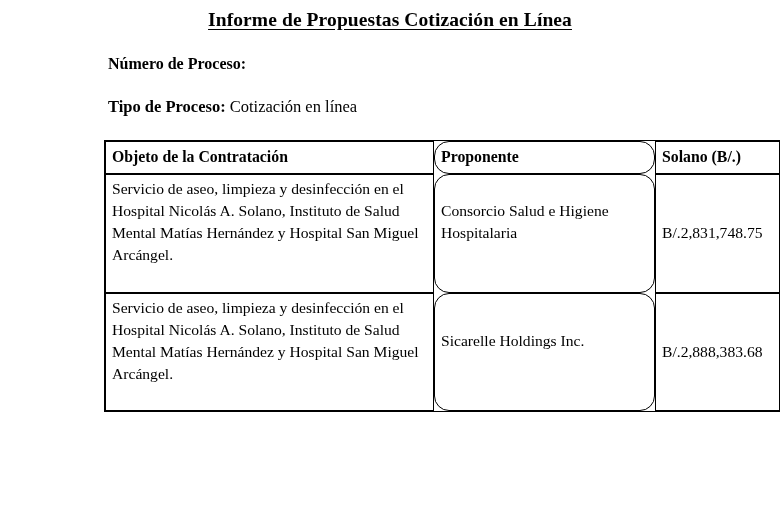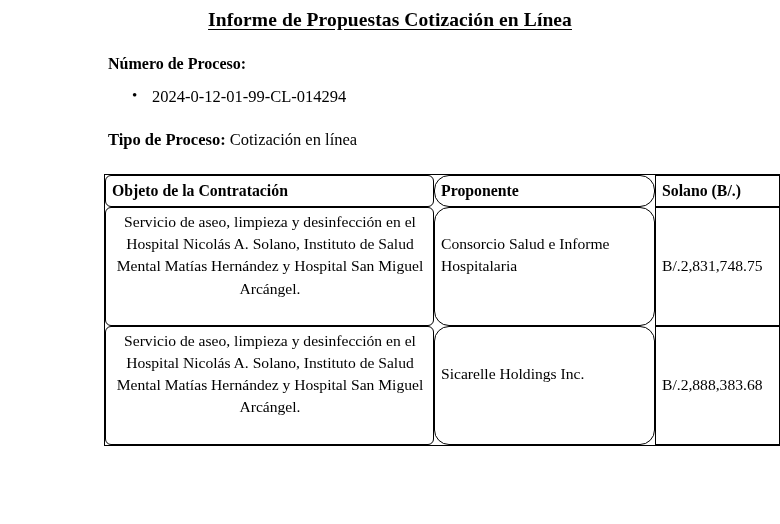--- a/index.html
+++ b/index.html
@@ -124,42 +124,41 @@
     font-weight: normal;
     background: #ffffff;
   }
   table.proposals thead th {
     font-weight: bold;
     font-size: 15.8px;
     padding-top: 4px;
     padding-bottom: 4px;
     vertical-align: middle;
   }
-  td.col-objeto, th.col-objeto { width: 316px; border-radius: 6px; }
+  td.col-objeto, th.col-objeto { width: 316px; }
   td.col-proponente, th.col-proponente { width: 208px; border-radius: 15px; }
   td.col-monto, th.col-monto { width: 112px; }
 
   td.col-objeto {
     text-align: justify;
     text-justify: inter-word;
     vertical-align: top;
     padding-top: 5px;
   }
   td.col-proponente {
     text-align: justify;
     text-justify: inter-word;
     vertical-align: middle;
   }
   td.col-monto {
     vertical-align: middle;
     white-space: nowrap;
   }
   td.col-objeto .cell-text {
     display: block;
-    text-align: center;
   }
   
   td.col-objeto .cell-text::after,
   td.col-proponente .cell-text::after {
     content: "";
     display: inline-block;
     width: 100%;
   }
   td.col-proponente .cell-text { display: block; }
 </style>
@@ -167,23 +166,20 @@
 <body>
 
 <div class="page">
 
   <h1 class="doc-title"><span class="u">Informe de Propuestas Cotización en Línea</span></h1>
 
   <div class="content">
 
     <p class="label-heading">Número de Proceso:</p>
 
-    <ul class="bullets">
-      <li>2024-0-12-01-99-CL-014294</li>
-    </ul>
 
     <p class="inline-line"><b>Tipo de Proceso:</b> <span>Cotización en línea</span></p>
 
 
 
   </div>
 
   <div class="table-wrap">
     <table class="proposals">
       <thead>
@@ -192,21 +188,21 @@
           <th class="col-proponente">Proponente</th>
           <th class="col-monto">Solano (B/.)</th>
         </tr>
       </thead>
       <tbody>
         <tr>
           <td class="col-objeto">
               <span class="cell-text">Servicio de aseo, limpieza y desinfección en el Hospital Nicolás A. Solano, Instituto de Salud Mental Matías Hernández y Hospital San Miguel Arcángel.</span>
             </td>
           <td class="col-proponente">
-              <span class="cell-text">Consorcio Salud e Informe Hospitalaria</span>
+              <span class="cell-text">Consorcio Salud e Higiene Hospitalaria</span>
             </td>
           <td class="col-monto">B/.2,831,748.75</td>
         </tr>
         <tr>
           <td class="col-objeto">
               <span class="cell-text">Servicio de aseo, limpieza y desinfección en el Hospital Nicolás A. Solano, Instituto de Salud Mental Matías Hernández y Hospital San Miguel Arcángel.</span>
             </td>
           <td class="col-proponente">
               <span class="cell-text">Sicarelle Holdings Inc.</span>
             </td>

